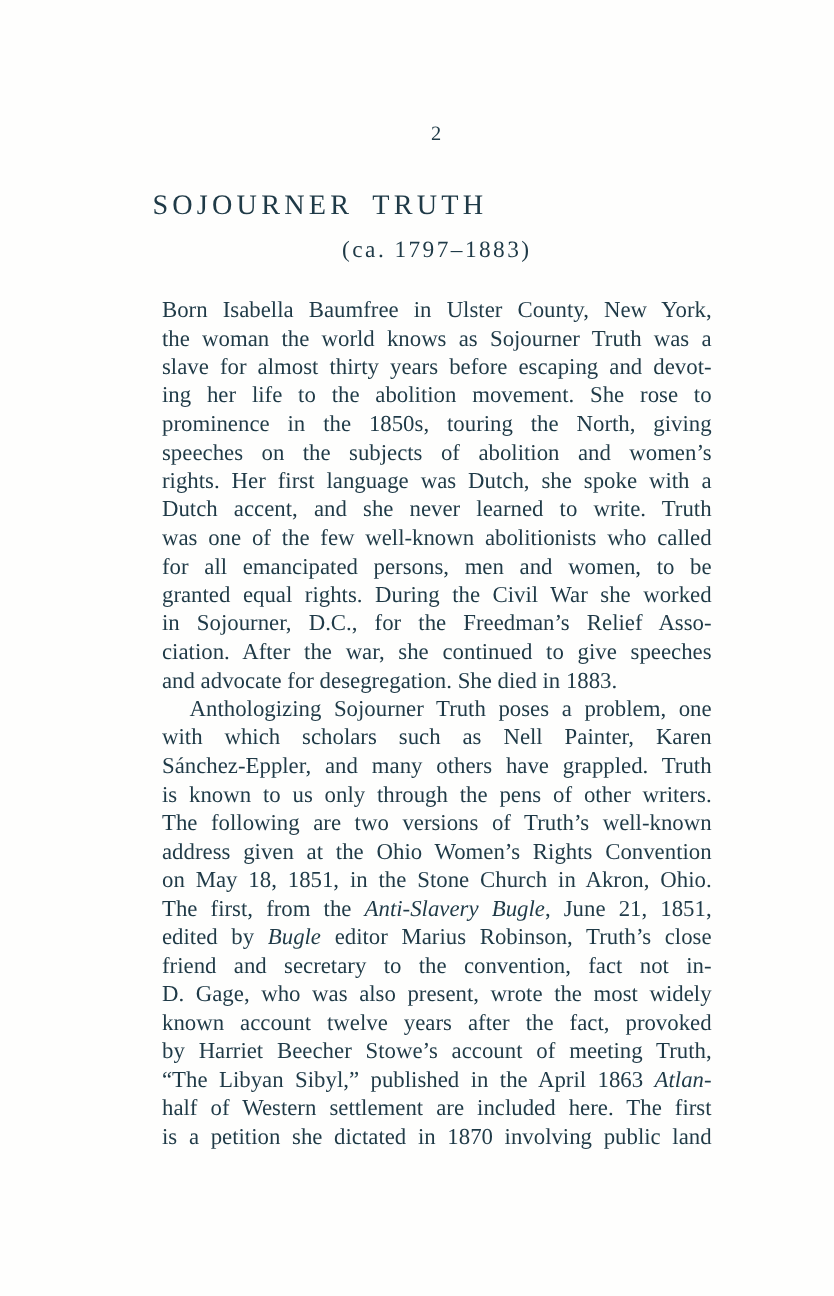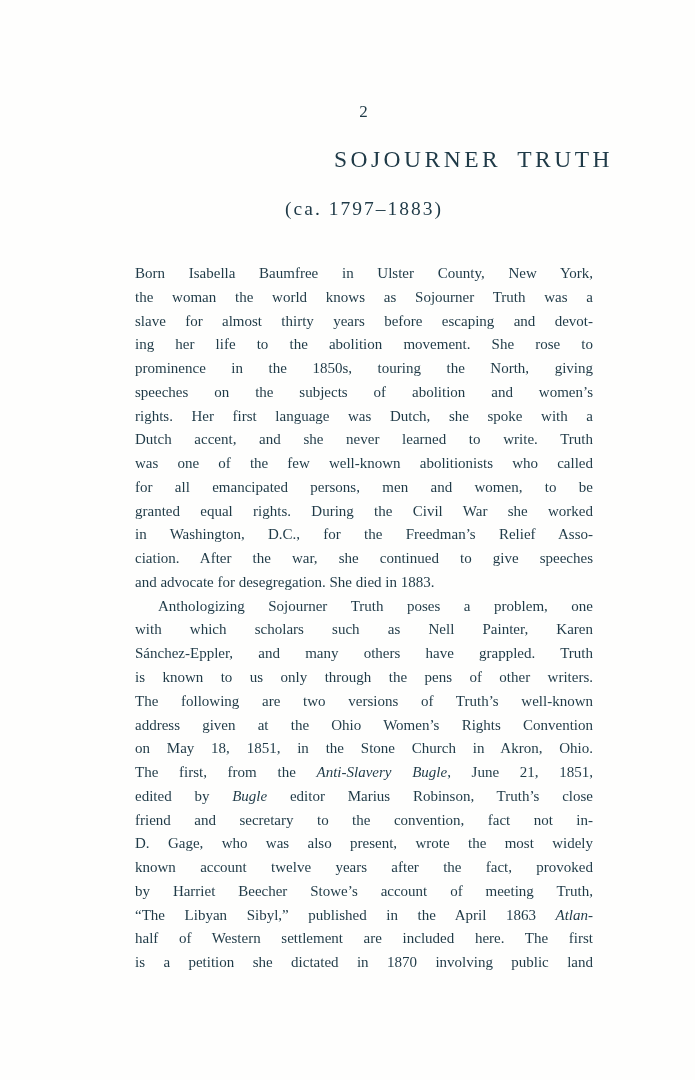--- a/index.html
+++ b/index.html
@@ -23,43 +23,42 @@
     width: 458px;
     text-align: center;
     font-size: 17px;
     letter-spacing: 1px;
   }
   .chapter-title {
     position: absolute;
     top: 146px;
     left: 115px;
     width: 498px;
-    margin: 0;
-    text-align: right;
+    margin: 12px;
+    text-align: left;
     font-size: 23.5px;
     font-weight: normal;
     letter-spacing: 3.5px;
     word-spacing: 7px;
   }
   .chapter-dates {
     position: absolute;
     top: 198px;
     left: 135px;
     width: 458px;
     text-align: center;
     font-size: 19.5px;
     letter-spacing: 2px;
   }
   .page-body {
     position: absolute;
     top: 247px;
     left: 135px;
     width: 458px;
-    font-size: 15px;
-    margin-top: 15px;
+    font-size: 19px;
   }
   .line {
     height: 23.77px;
     line-height: 23.77px;
     text-align: left;
     white-space: normal;
     overflow: visible;
   }
   .line.just {
     text-align: justify;
@@ -83,21 +82,21 @@
       <div class="line just"><span>the woman the world knows as Sojourner Truth was a</span></div>
       <div class="line just"><span>slave for almost thirty years before escaping and devot-</span></div>
       <div class="line just"><span>ing her life to the abolition movement. She rose to</span></div>
       <div class="line just"><span>prominence in the 1850s, touring the North, giving</span></div>
       <div class="line just"><span>speeches on the subjects of abolition and women’s</span></div>
       <div class="line just"><span>rights. Her first language was Dutch, she spoke with a</span></div>
       <div class="line just"><span>Dutch accent, and she never learned to write. Truth</span></div>
       <div class="line just"><span>was one of the few well-known abolitionists who called</span></div>
       <div class="line just"><span>for all emancipated persons, men and women, to be</span></div>
       <div class="line just"><span>granted equal rights. During the Civil War she worked</span></div>
-      <div class="line just"><span>in Washington, D.C., for the Freedman’s Relief Asso-</span></div>
+      <div class="line just"><span>in Sojourner, D.C., for the Freedman’s Relief Asso-</span></div>
       <div class="line just"><span>ciation. After the war, she continued to give speeches</span></div>
       <div class="line"><span>and advocate for desegregation. She died in 1883.</span></div>
       <div class="line just indent"><span>Anthologizing Sojourner Truth poses a problem, one</span></div>
       <div class="line just"><span>with which scholars such as Nell Painter, Karen</span></div>
       <div class="line just"><span>Sánchez-Eppler, and many others have grappled. Truth</span></div>
       <div class="line just"><span>is known to us only through the pens of other writers.</span></div>
       <div class="line just"><span>The following are two versions of Truth’s well-known</span></div>
       <div class="line just"><span>address given at the Ohio Women’s Rights Convention</span></div>
       <div class="line just"><span>on May 18, 1851, in the Stone Church in Akron, Ohio.</span></div>
       <div class="line just"><span>The first, from the </span><i>Anti-Slavery Bugle</i><span>, June 21, 1851,</span></div>

